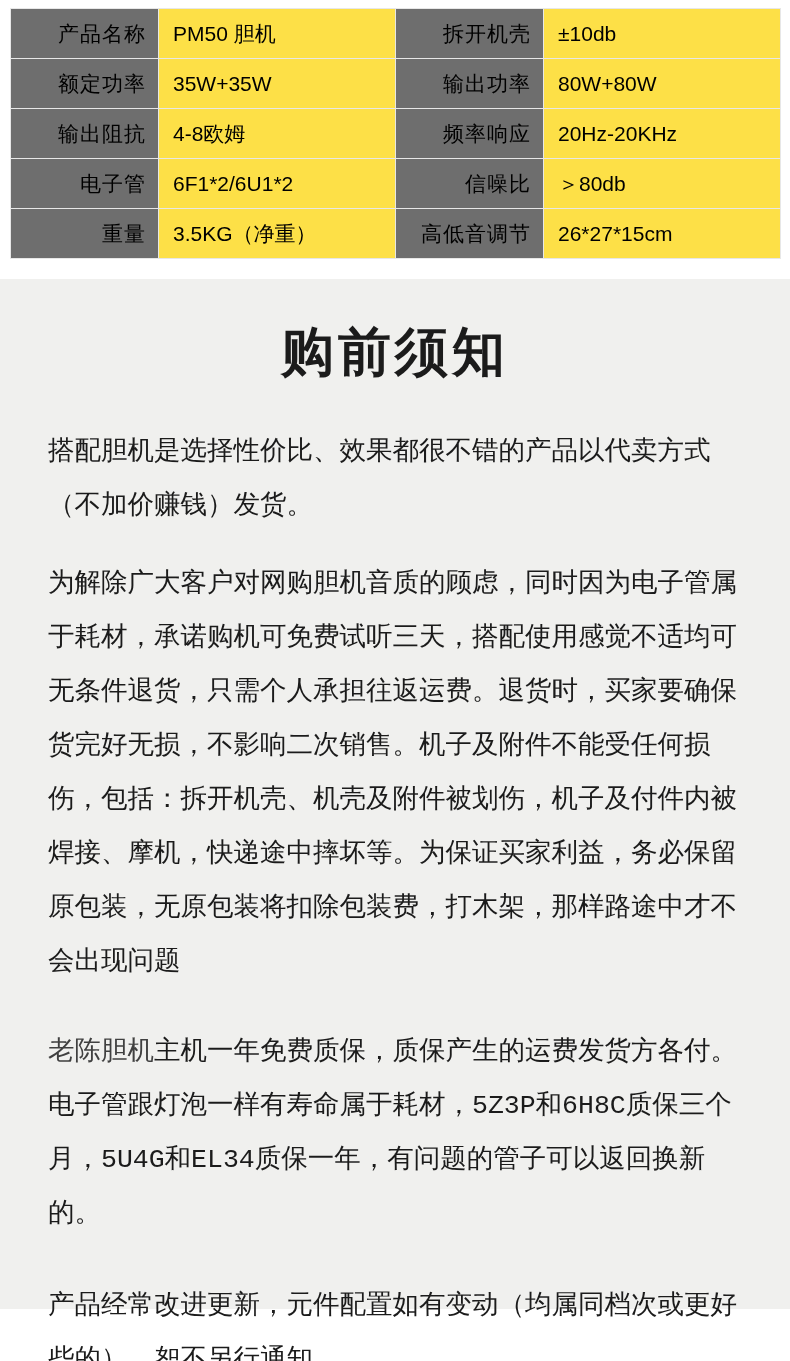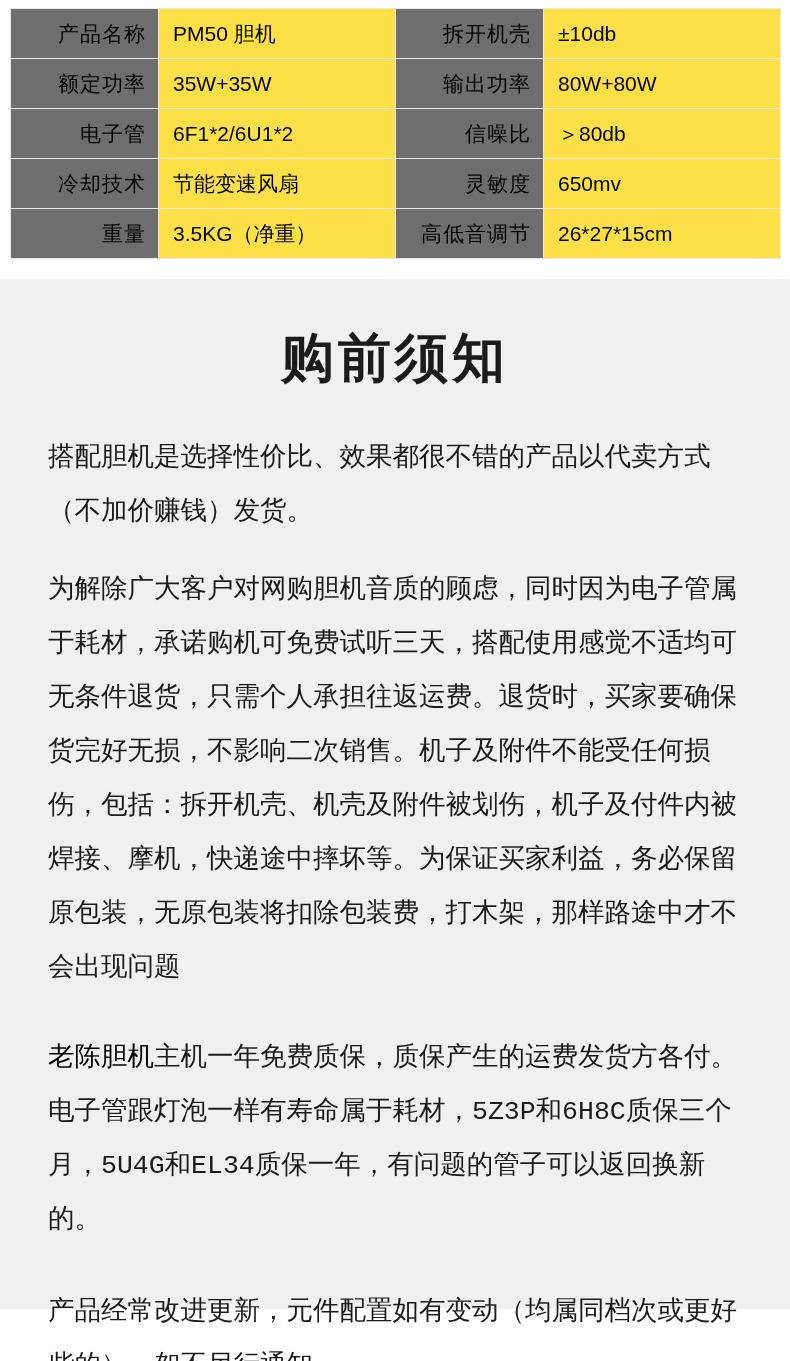--- a/index.html
+++ b/index.html
@@ -51,21 +51,21 @@
     color: #111;
   }
 
   
   .notice {
     margin-top: 20px;
     background: #f0f0ee;
     width: 790px;
     height: 1030px;
     box-sizing: border-box;
-    padding: 26px 48px 0 48px;
+    padding: 20px 48px 0 48px;
   }
   .notice-title {
     text-align: center;
     font-size: 53px;
     font-weight: bold;
     color: #1b1b1b;
     letter-spacing: 4px;
     margin: 18px 0 34px 0;
     font-family: "Liberation Sans", "DejaVu Sans", sans-serif;
   }
@@ -74,21 +74,21 @@
     line-height: 54px;
     color: #1b1b1b;
     margin-bottom: 26px;
     text-align: left;
     letter-spacing: 0px;
   }
   .para.last {
     margin-bottom: 0;
   }
   .hl {
-    color: #000000;
+    color: #404040;
   }
   .gap-big {
     margin-bottom: 36px;
     font-family: Liberation Mono, monospace;
   }
 </style>
 </head>
 <body>
 
 <div class="spec-wrap">
@@ -100,30 +100,30 @@
         <td class="label">拆开机壳</td>
         <td class="value">±10db</td>
       </tr>
       <tr>
         <td class="label">额定功率</td>
         <td class="value">35W+35W</td>
         <td class="label">输出功率</td>
         <td class="value">80W+80W</td>
       </tr>
       <tr>
+        <td class="label">输出阻抗</td>
+        <td class="value">4-8欧姆</td>
+        <td class="label">频率响应</td>
+        <td class="value">20Hz-20KHz</td>
+      </tr>
+      <tr>
         <td class="label">电子管</td>
         <td class="value">6F1*2/6U1*2</td>
         <td class="label">信噪比</td>
         <td class="value">＞80db</td>
-      </tr>
-      <tr>
-        <td class="label">冷却技术</td>
-        <td class="value">节能变速风扇</td>
-        <td class="label">灵敏度</td>
-        <td class="value">650mv</td>
       </tr>
       <tr>
         <td class="label">重量</td>
         <td class="value">3.5KG（净重）</td>
         <td class="label">高低音调节</td>
         <td class="value">26*27*15cm</td>
       </tr>
     </tbody>
   </table>
 </div>

